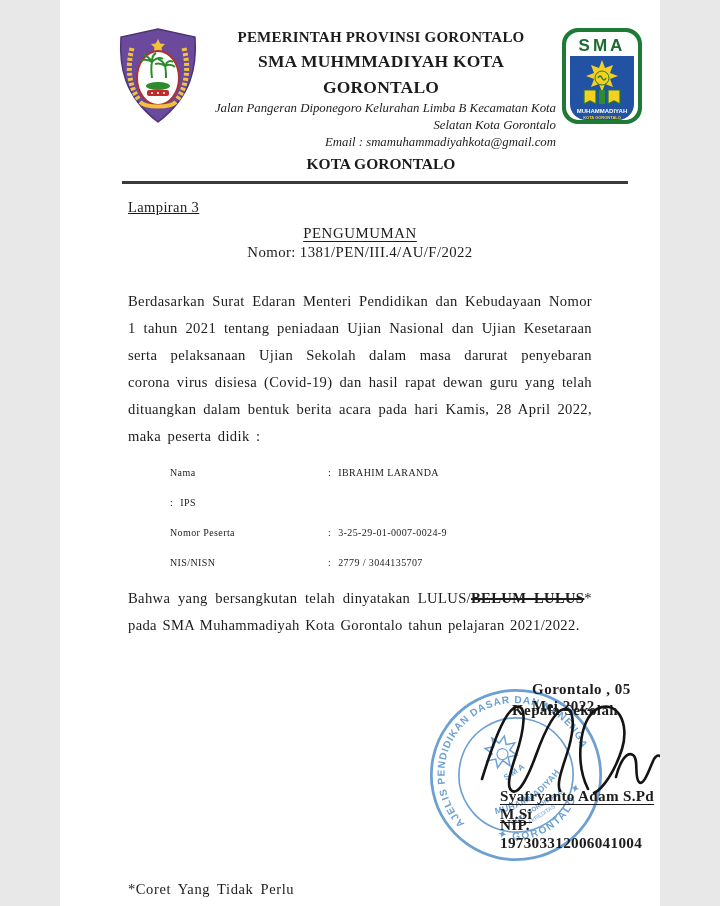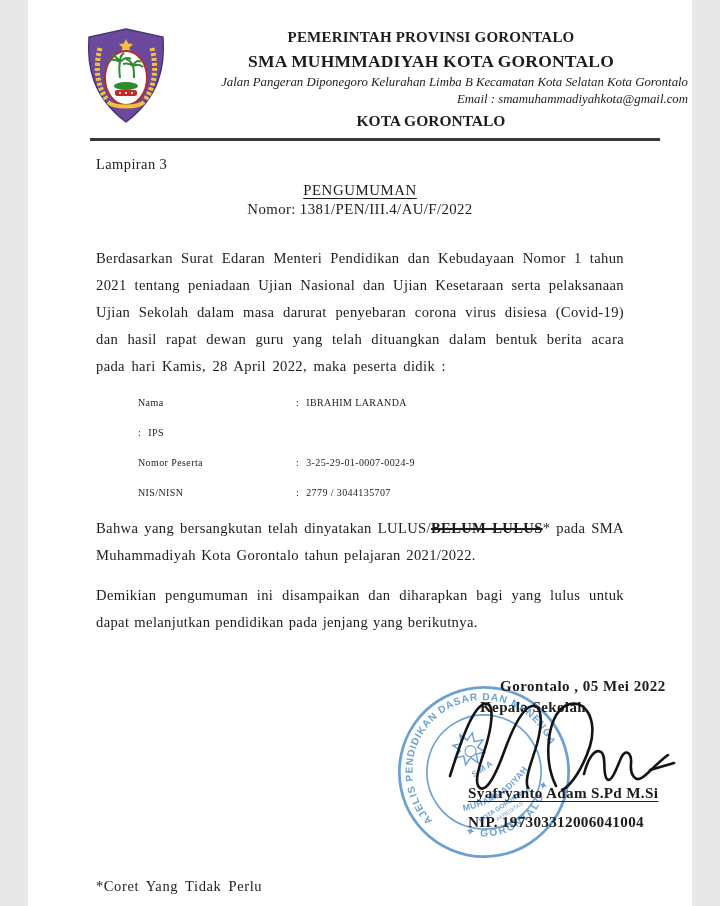--- a/index.html
+++ b/index.html
@@ -1,33 +1,33 @@
 <!DOCTYPE html>
 <html><head>
 <meta charset="utf-8">
 <style>
   html,body{margin:0;padding:0;background:#e8e8e8;}
   .page{
-    position:relative;width:664px;height:906px;background:#ffffff;
+    position:relative;width:600px;height:906px;background:#ffffff;
     margin:0 auto;overflow:hidden;
     font-family:"Liberation Serif","DejaVu Serif",serif;
     color:#1c1c1c;
   }
   
   .header{display:flex;align-items:flex-start;padding-top:26px;}
   .logo-left{width:88px;margin-left:54px;flex:none;}
   .logo-right{width:84px;margin-right:16px;flex:none;}
   .header-center{flex:1;text-align:center;padding:0 4px;}
   .h-line1,.h-line2{font-weight:bold;font-size:15px;line-height:22px;letter-spacing:.2px;}
   .h-line3{font-weight:bold;font-size:17.5px;line-height:26px;letter-spacing:.2px;}
   .h-addr,.h-email{font-style:italic;font-size:12.8px;line-height:17px;text-align:right;}
   .h-city{font-weight:bold;font-size:15.5px;line-height:23px;margin-top:1px;}
   .rule{border:0;border-top:3px solid #3a3a3a;margin:6px 32px 0 62px;}
   
-  .lampiran{margin:15px 68px 0;font-size:14.5px;letter-spacing:.4px;}
+  .lampiran{margin:15px 68px 0;font-size:14.5px;letter-spacing:.4px;text-decoration:underline;}
   .title-block{text-align:center;margin-top:9px;}
   .doc-title{font-size:14.8px;letter-spacing:.6px;text-decoration:underline;text-underline-offset:3px;}
   .doc-number{font-size:14.8px;letter-spacing:.4px;line-height:21px;}
   .para{margin:0 68px;font-size:14.6px;line-height:27px;letter-spacing:.35px;text-align:justify;}
   .para.p1{margin-top:25px;word-spacing:2.5px;}
   .fields{margin:8px 68px 0 110px;}
   .field-row{display:flex;font-size:10px;line-height:30px;letter-spacing:.4px;}
   .field-label{width:158px;flex:none;}
   .field-sep{flex:none;margin-right:7px;}
   .para.p2{margin-top:7px;word-spacing:1.5px;}
@@ -71,20 +71,38 @@
     </div>
 
     <div class="header-center">
       <div class="h-line1">PEMERINTAH PROVINSI GORONTALO</div>
       <div class="h-line3">SMA MUHMMADIYAH KOTA GORONTALO</div>
       <div class="h-addr">Jalan Pangeran Diponegoro Kelurahan Limba B Kecamatan Kota Selatan Kota Gorontalo</div>
       <div class="h-email">Email : smamuhammadiyahkota@gmail.com</div>
       <div class="h-city">KOTA GORONTALO</div>
     </div>
 
+    <div class="logo-right">
+      <svg width="84" height="102" viewBox="0 0 84 102">
+        <rect x="2" y="2" width="80" height="96" rx="16" fill="#1e7a34"></rect>
+        <rect x="6" y="6" width="72" height="88" rx="13" fill="#ffffff"></rect>
+        <path d="M10,30 h64 v48 a16,16 0 0 1 -16,16 h-32 a16,16 0 0 1 -16,-16 Z" fill="#2152a3"></path>
+        <text x="42" y="25" text-anchor="middle" font-family="Liberation Sans, sans-serif" font-size="17" font-weight="bold" fill="#1e6b30" letter-spacing="3">SMA</text>
+        <g fill="#f5d020">
+          <path d="M42,34 l3,8 8,-3 -3,8 8,3 -8,3 3,8 -8,-3 -3,8 -3,-8 -8,3 3,-8 -8,-3 8,-3 -3,-8 8,3 Z"></path>
+        </g>
+        <circle cx="42" cy="52" r="7" fill="#f5d020" stroke="#1e7a34" stroke-width="1"></circle>
+        <path d="M38,52 q2,-4 4,0 q2,4 4,0" fill="none" stroke="#1e7a34" stroke-width="1.4"></path>
+        <path d="M24,64 h12 v14 l-6,-3 -6,3 Z" fill="#f5d020" stroke="#1e7a34" stroke-width="1.2"></path>
+        <path d="M48,64 h12 v14 l-6,-3 -6,3 Z" fill="#f5d020" stroke="#1e7a34" stroke-width="1.2"></path>
+        <rect x="39" y="64" width="6" height="14" fill="#2e8b2e"></rect>
+        <text x="42" y="87" text-anchor="middle" font-family="Liberation Sans, sans-serif" font-size="6" font-weight="bold" fill="#ffffff">MUHAMMADIYAH</text>
+        <text x="42" y="93" text-anchor="middle" font-family="Liberation Sans, sans-serif" font-size="4" font-weight="bold" fill="#f5d020">KOTA GORONTALO</text>
+      </svg>
+    </div>
   </div>
 
   <hr class="rule">
 
   <div class="lampiran">Lampiran 3</div>
 
   <div class="title-block">
     <div class="doc-title">PENGUMUMAN</div>
     <div class="doc-number">Nomor: 1381/PEN/III.4/AU/F/2022</div>
   </div>
@@ -108,21 +126,20 @@
     </div>
     <div class="field-row">
       <span class="field-label">NIS/NISN</span>
       <span class="field-sep">:</span>
       <span class="field-value">2779 / 3044135707</span>
     </div>
   </div>
 
   <p class="para p2"><span>Bahwa yang bersangkutan telah dinyatakan </span><span class="bold">LULUS/</span><span class="strike">BELUM LULUS</span><span class="bold">*</span><span> pada SMA Muhammadiyah Kota Gorontalo tahun pelajaran 2021/2022.</span></p>
 
-  <p class="para p3">Demikian pengumuman ini disampaikan dan diharapkan bagi yang lulus untuk dapat melanjutkan pendidikan pada jenjang yang berikutnya.</p>
 
   <div class="sig-area">
 
     <svg class="stamp" width="184" height="184" viewBox="0 0 200 200">
       <g transform="rotate(-33 100 100)" fill="none" stroke="#4d8cc9">
         <circle cx="100" cy="100" r="92" stroke-width="3"></circle>
         <circle cx="100" cy="100" r="62" stroke-width="1.8"></circle>
         <defs>
           <path id="arcTop" d="M 25,116 A 77,77 0 1 1 175,116"></path>
           <path id="arcBot" d="M 30,100 A 70,70 0 0 0 170,100"></path>

